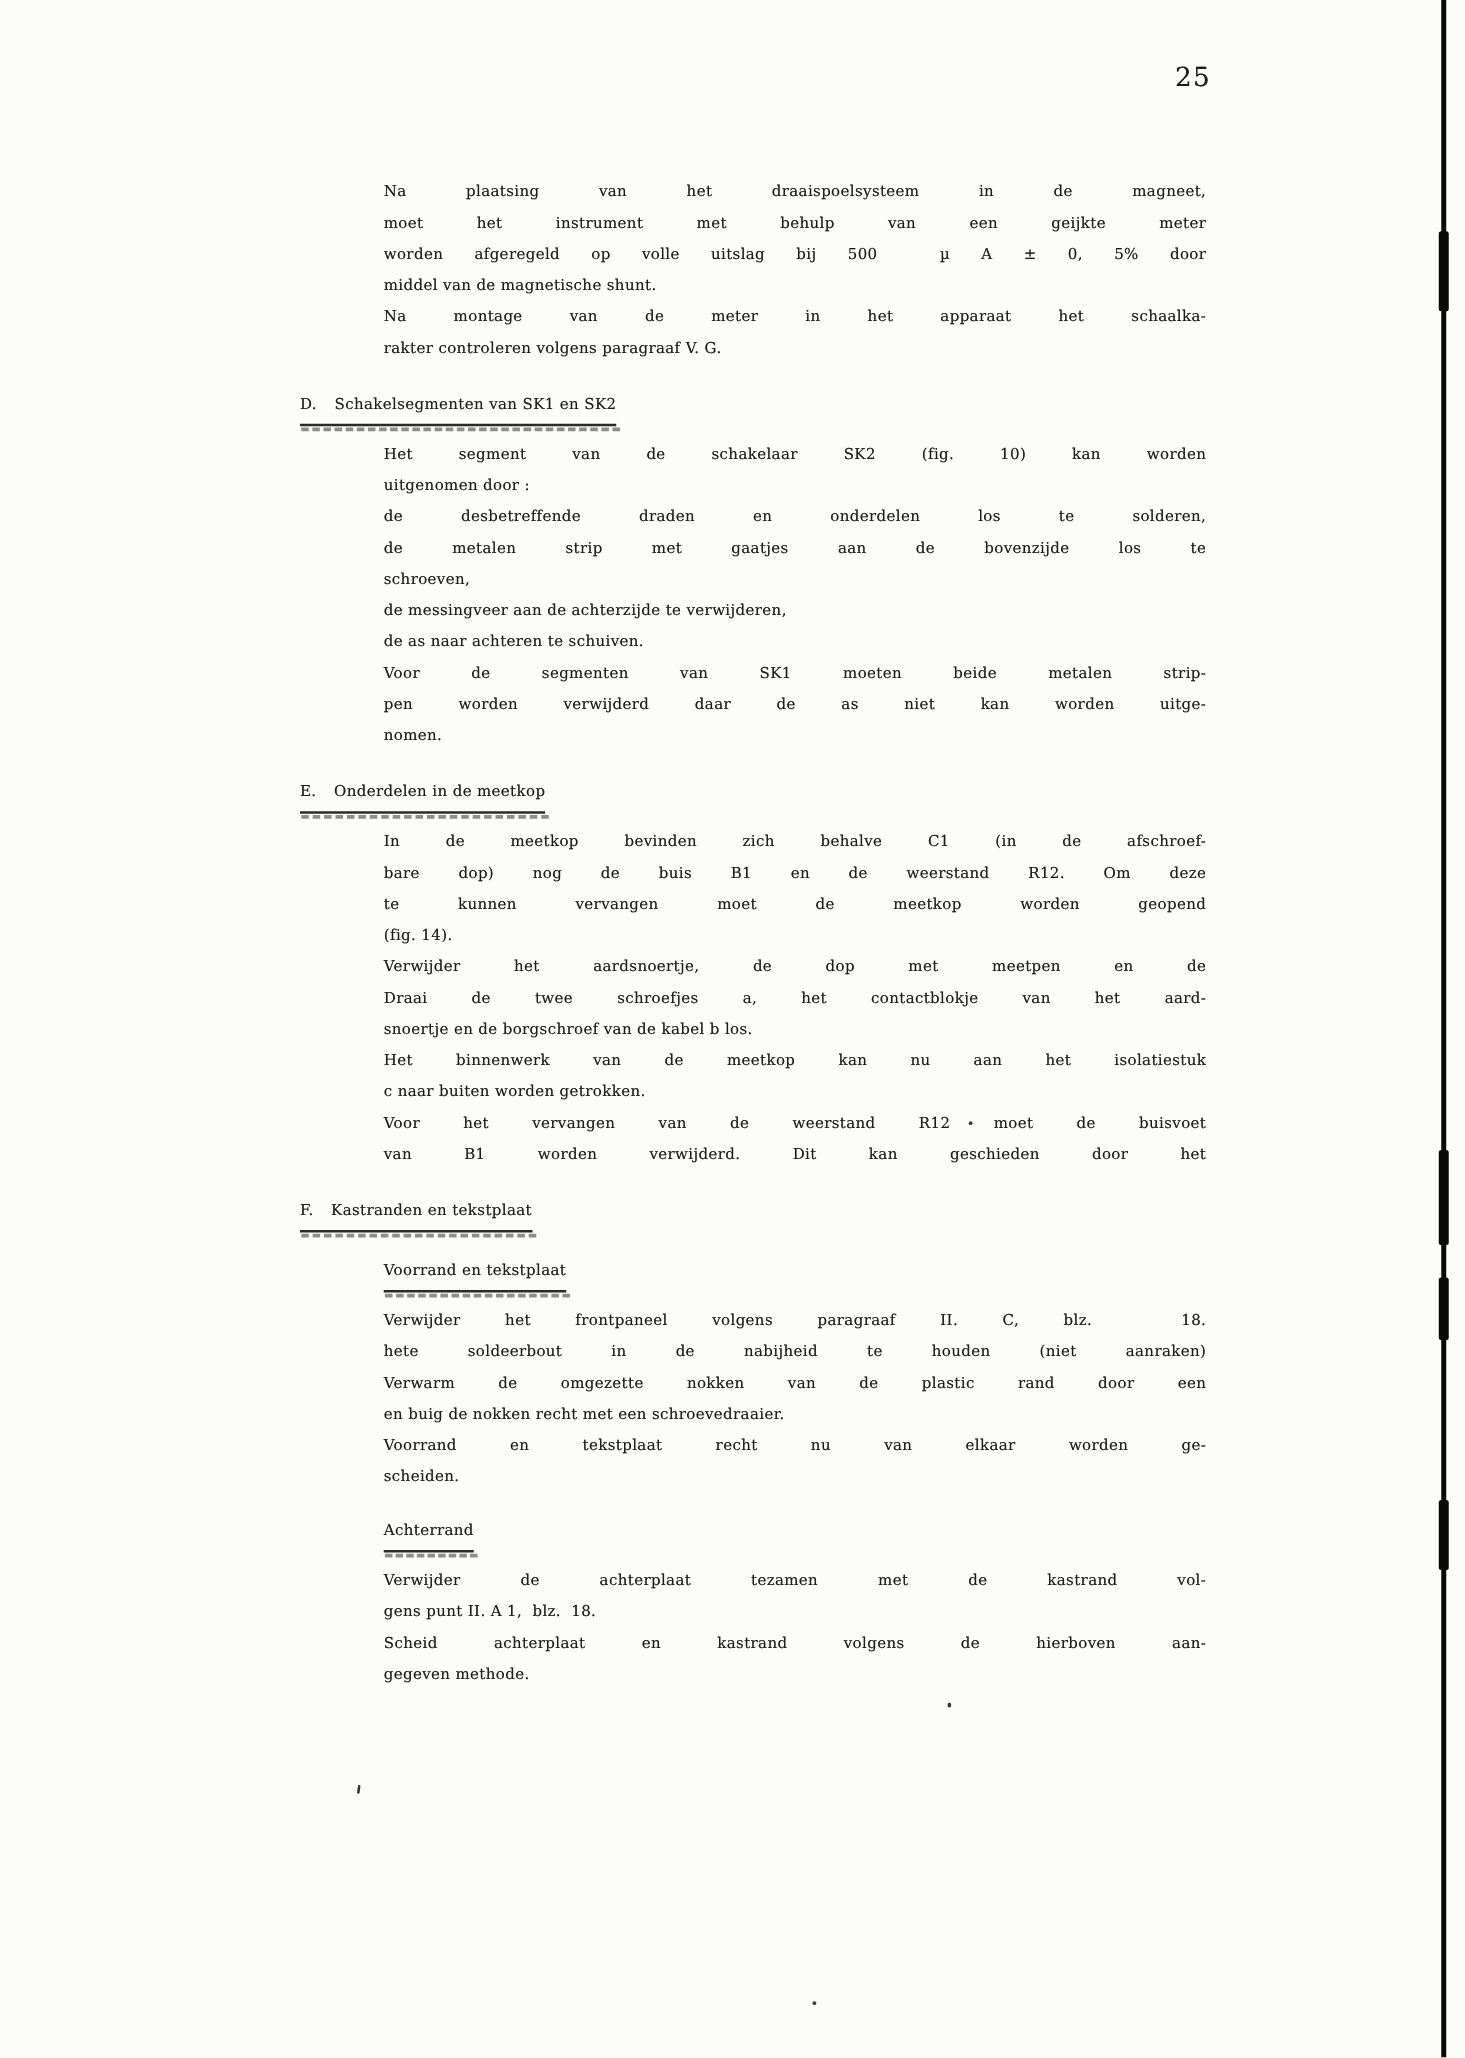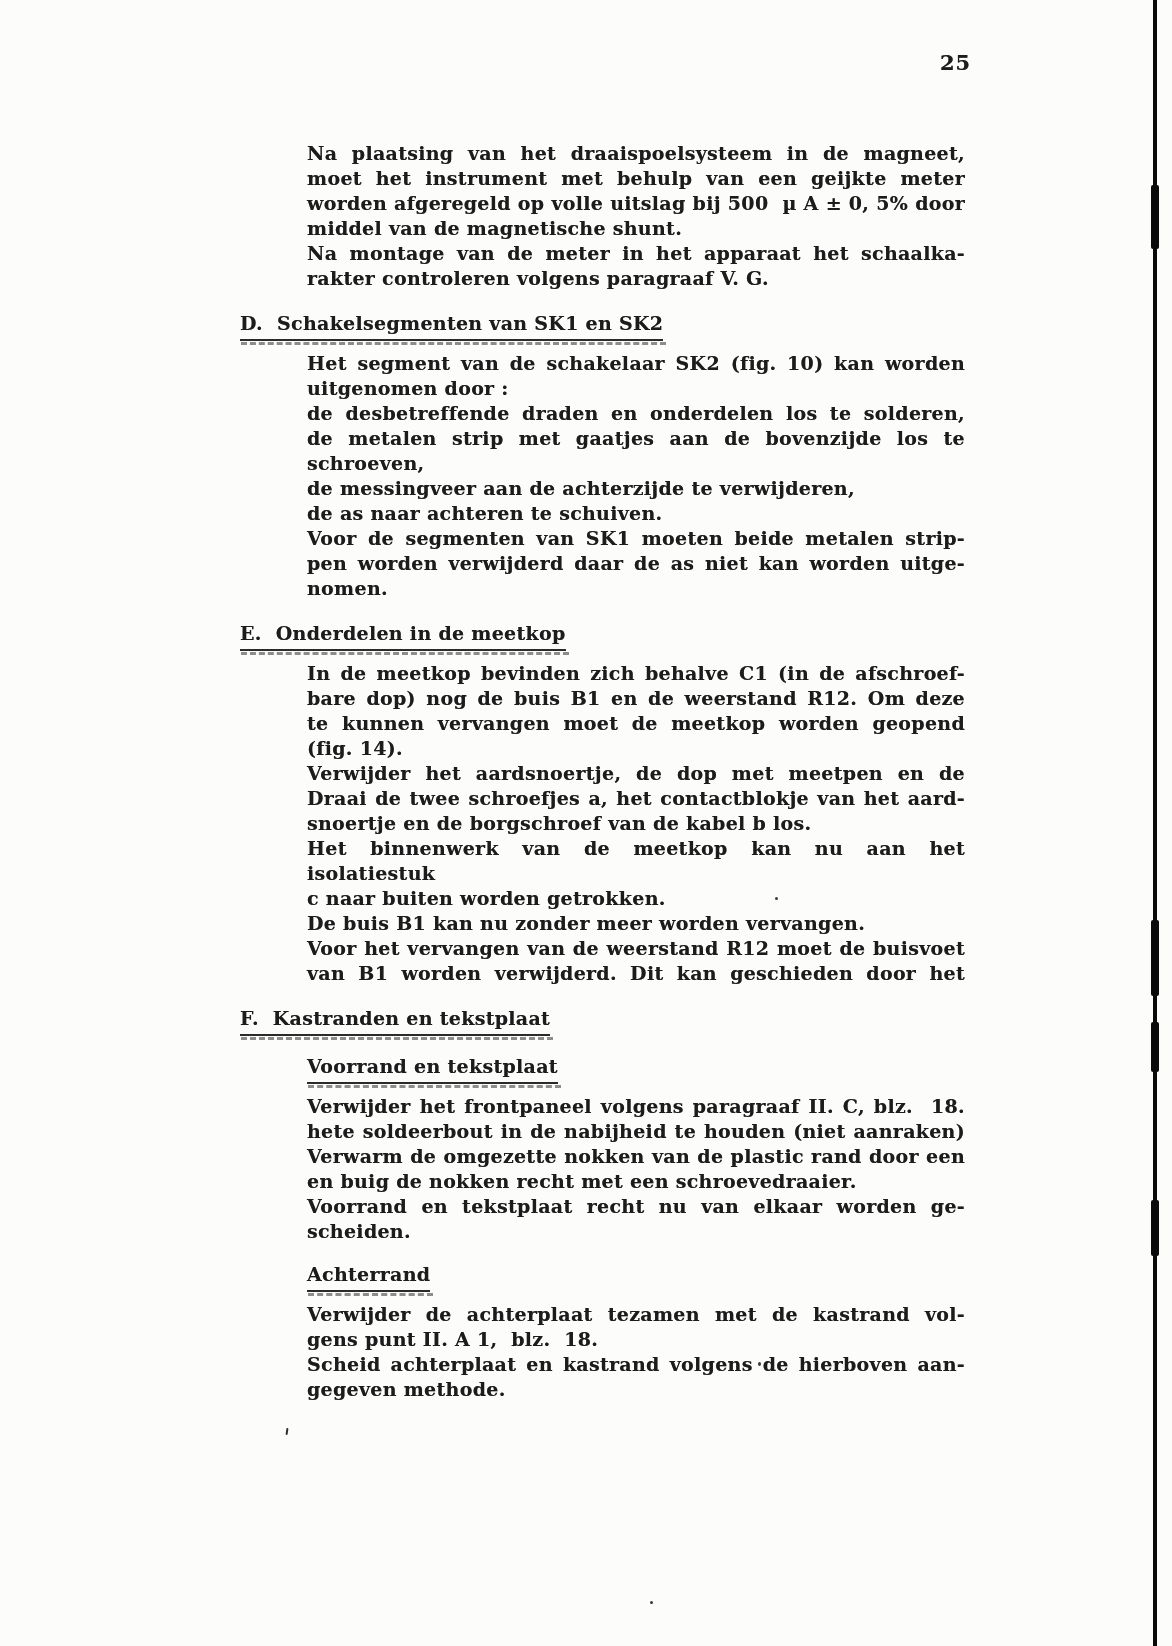--- a/index.html
+++ b/index.html
@@ -5,36 +5,35 @@
   html, body { margin: 0; padding: 0; }
   body { background: #e8e8e6; }
   .page {
     position: relative;
     width: 1172px;
     height: 1646px;
     background: var(--paper, #fcfcfb);
     overflow: hidden;
     font-family: "DejaVu Serif", "Liberation Serif", serif;
     color: var(--ink, #1c1c1c);
-    font-weight: bold;
   }
   .page-number {
     position: absolute;
     top: 50px;
     left: 940px;
     font-size: 21px;
     letter-spacing: 1px;
     text-shadow: 0 0 0.5px rgba(25,25,25,0.6);
   }
   .content {
     position: absolute;
     left: 240px;
     top: 141px;
     width: 728px;
-    font-size: 19px;
+    font-size: 12px;
     line-height: 25px;
     letter-spacing: 0.3px;
     text-shadow: 0 0 0.5px rgba(25,25,25,0.55);
   }
   .para { margin-left: 67px; width: 658px; }
   .line { white-space: pre-wrap; }
   .line.j { text-align: justify; text-align-last: justify; }
   .block-heading { margin: 20px 0 10px 0; }
   .block-subheading { margin: 18px 0 10px 67px; }
   .hd {
@@ -119,21 +118,20 @@
       <div class="para">
         <div class="line j">In de meetkop bevinden zich behalve C1 (in de afschroef-</div>
         <div class="line j">bare dop) nog de buis B1 en de weerstand R12. Om deze</div>
         <div class="line j">te kunnen vervangen moet de meetkop worden geopend</div>
         <div class="line">(fig. 14).</div>
         <div class="line j">Verwijder het aardsnoertje, de dop met meetpen en de</div>
         <div class="line j">Draai de twee schroefjes a, het contactblokje van het aard-</div>
         <div class="line">snoertje en de borgschroef van de kabel b los.</div>
         <div class="line j">Het binnenwerk van de meetkop kan nu aan het isolatiestuk</div>
         <div class="line">c naar buiten worden getrokken.</div>
-        <div class="line">De buis B1 kan nu zonder meer worden vervangen.</div>
         <div class="line j">Voor het vervangen van de weerstand R12 moet de buisvoet</div>
         <div class="line j">van B1 worden verwijderd. Dit kan geschieden door het</div>
       </div>
       <div class="block-heading"><span class="hd"><span class="hd-label">F.</span><span>Kastranden en tekstplaat</span></span></div>
       <div class="block-subheading"><span class="hd"><span>Voorrand en tekstplaat</span></span></div>
       <div class="para">
         <div class="line j">Verwijder het frontpaneel volgens paragraaf II. C, blz.  18.</div>
         <div class="line j">hete soldeerbout in de nabijheid te houden (niet aanraken)</div>
         <div class="line j">Verwarm de omgezette nokken van de plastic rand door een</div>
         <div class="line">en buig de nokken recht met een schroevedraaier.</div>

